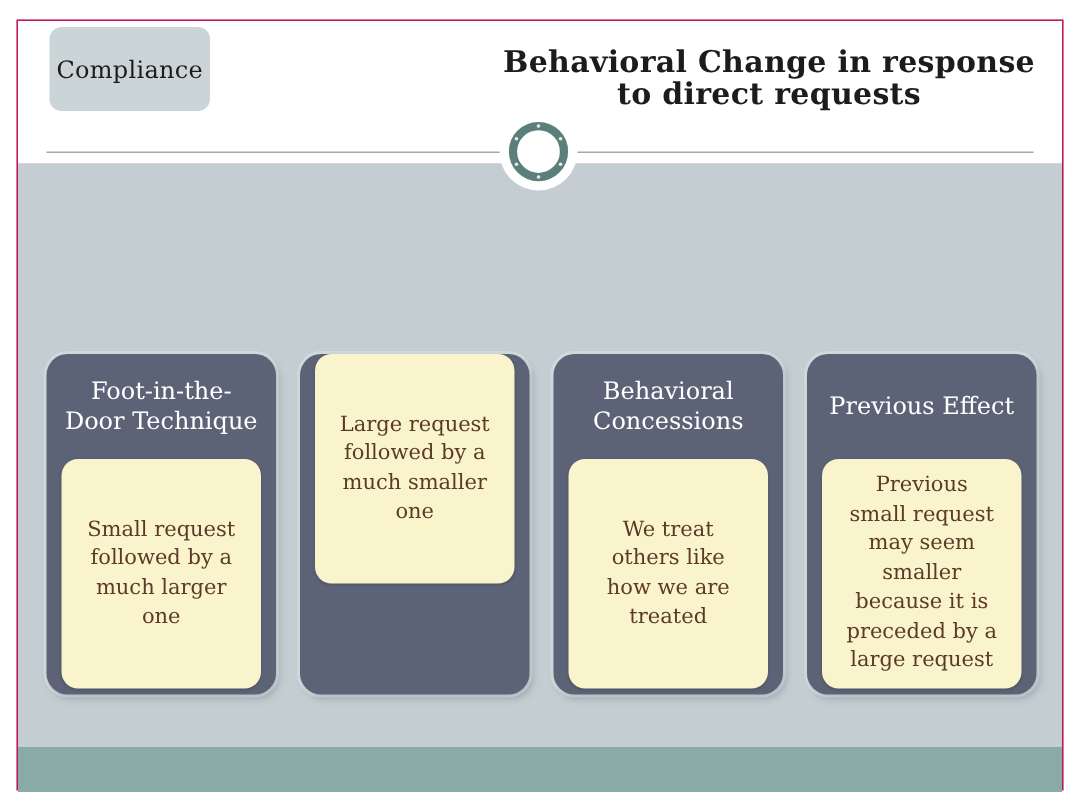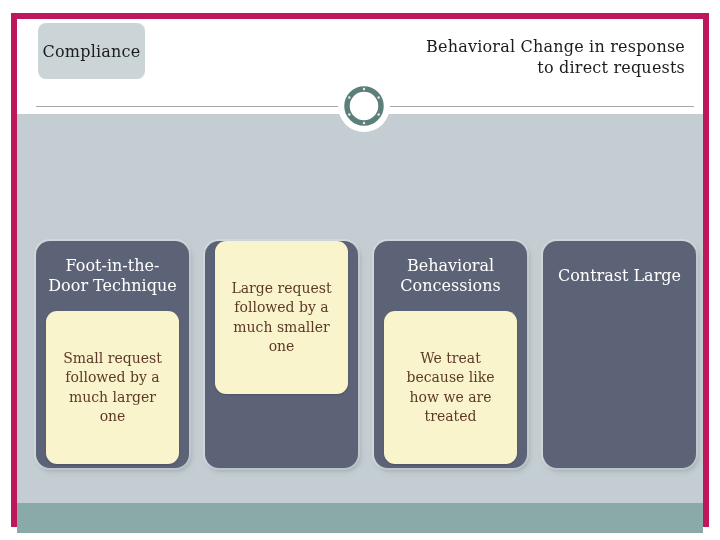--- a/index.html
+++ b/index.html
@@ -2,34 +2,34 @@
 <html><head>
 <meta charset="utf-8">
 <style>
   html,body{margin:0;padding:0;}
   .page{
     position:relative;width:720px;height:540px;background:#ffffff;
     font-family:"DejaVu Serif", serif;overflow:hidden;
   }
   .slide{
     position:absolute;left:11px;top:13px;width:698px;height:514px;
-    border:6px solid #be185d;background:#f9a8d4;box-sizing:border-box;
+    border:1px solid #be185d;background:#f9a8d4;box-sizing:border-box;
   }
   .header-band{
     position:absolute;left:0;top:0;width:100%;height:95px;background:#ffffff;
   }
   .chip{
     position:absolute;left:21px;top:4px;width:107px;height:56px;
     background:#cbd5d8;border-radius:8px;
     display:flex;align-items:center;justify-content:center;
     font-size:16px;color:#1c1c1c;letter-spacing:.2px;
   }
   .title{
-    position:absolute;right:18px;top:17px;text-align:right;
-    font-size:16px;font-weight:400;line-height:21px;color:#1c1c1c;
+    position:absolute;right:18px;top:17px;text-align:center;
+    font-size:20px;font-weight:700;line-height:21px;color:#1c1c1c;
     white-space:pre-line;letter-spacing:.2px;
   }
   .content{
     position:absolute;left:0;top:95px;width:100%;height:389px;background:#c4ced2;
   }
   .footer-band{
     position:absolute;left:0;top:484px;width:100%;height:30px;background:#8aaaa7;
   }
   .divider{
     position:absolute;left:19px;top:87px;width:658px;height:1px;background:#a3a8a8;z-index:2;
@@ -87,27 +87,34 @@
           <div class="col-body">Large request
 followed by a
 much smaller
 one</div>
         </div>
 
         <div class="col">
           <div class="col-header">Behavioral
 Concessions</div>
           <div class="col-body">We treat
-because like
+others like
 how we are
 treated</div>
         </div>
 
         <div class="col">
-          <div class="col-header">Contrast Large</div>
+          <div class="col-header">Previous Effect</div>
+          <div class="col-body">Previous
+small request
+may seem
+smaller
+because it is
+preceded by a
+large request</div>
         </div>
 
       </div>
     </div>
 
     <div class="footer-band"></div>
 
     <div class="divider"></div>
 
     <svg class="ornament" width="54" height="54" viewBox="0 0 54 54">

